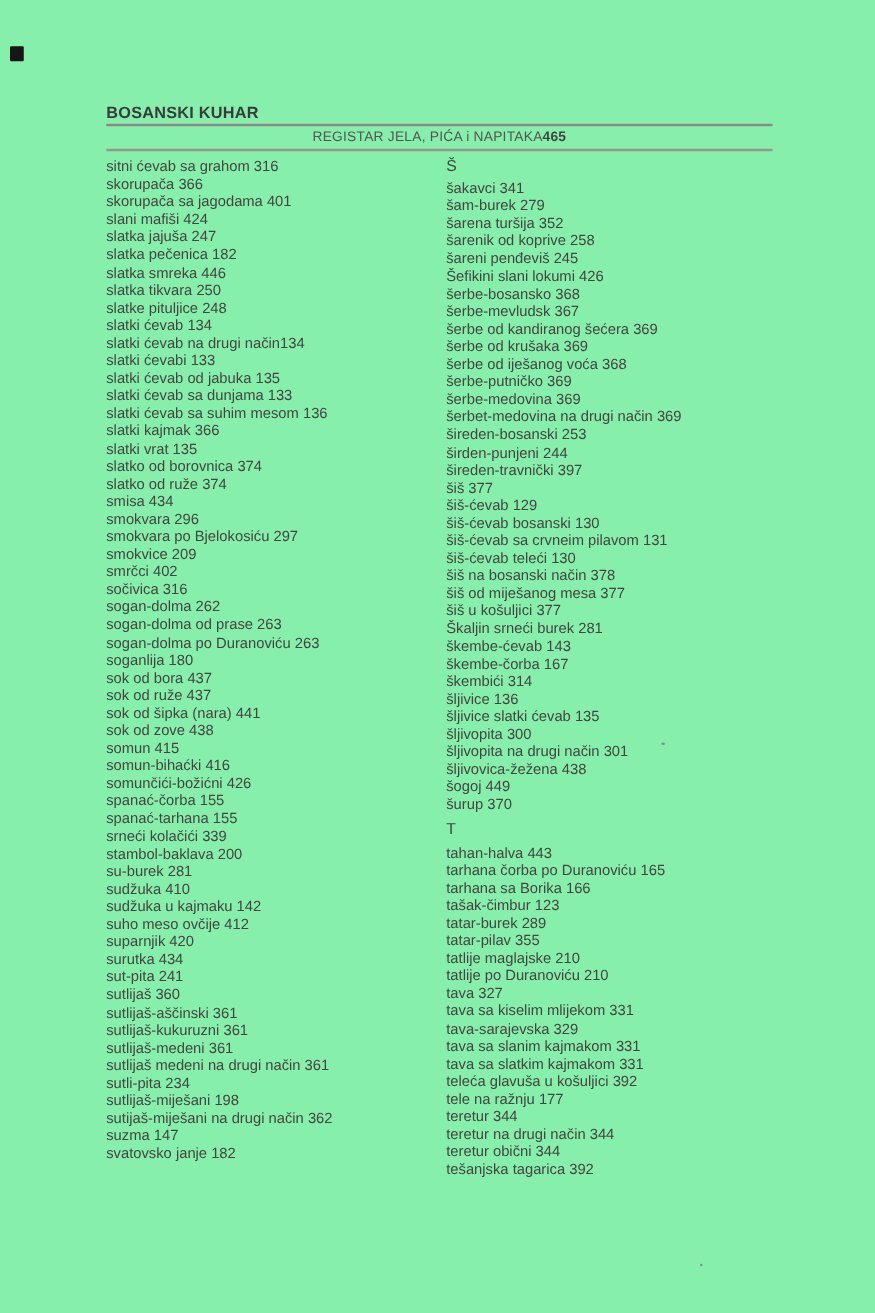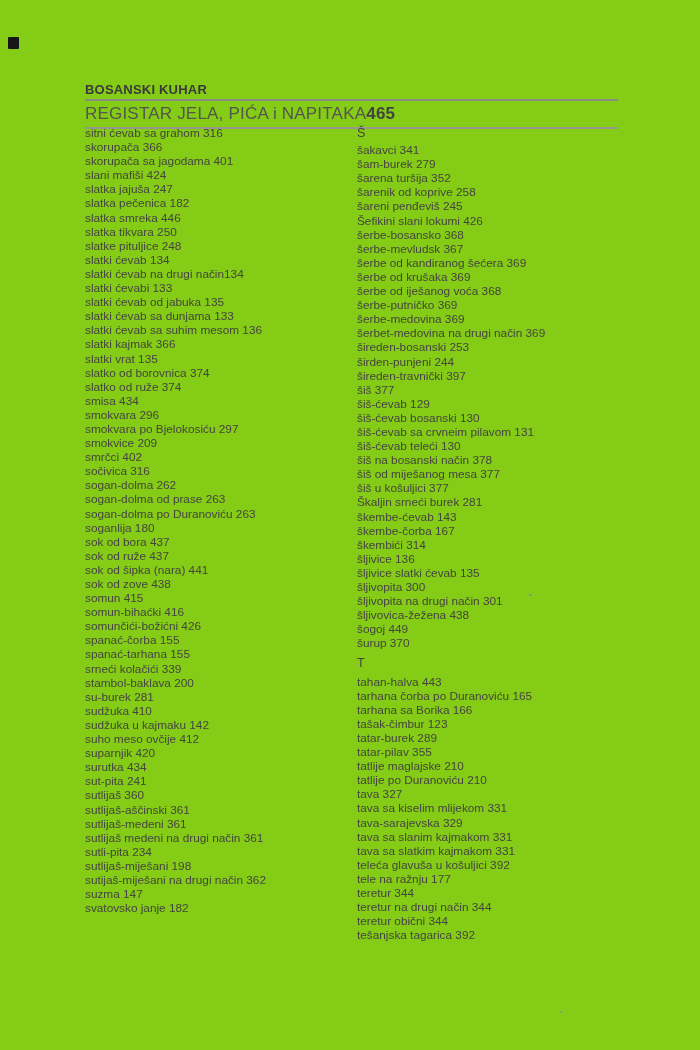--- a/index.html
+++ b/index.html
@@ -2,35 +2,35 @@
 <html><head>
 <meta charset="utf-8">
 <style>
   html,body{margin:0;padding:0;}
   body{
     width:700px;height:1050px;
     background:#f7f6f3;
     font-family:"Liberation Sans", sans-serif;
     -webkit-font-smoothing:antialiased;
   }
-  .page{position:relative;width:700px;height:1050px;overflow:hidden;background:#84cc16;}
+  .page{position:relative;width:700px;height:1050px;overflow:hidden;background:#86efac;}
   
   .scan-mark{position:absolute;left:8px;top:37px;width:11px;height:12px;background:#161616;border-radius:1px;}
   .speck{position:absolute;background:#8d8d88;border-radius:50%;}
   .speck-1{left:529px;top:594px;width:3px;height:2px;}
   .speck-2{left:560px;top:1011px;width:2px;height:2px;}
 
   .header{position:absolute;left:85px;top:82px;width:533px;}
   .book-title{
     font-weight:bold;font-size:13px;color:#3a3a3a;letter-spacing:.2px;
     padding-bottom:2px;border-bottom:2px solid #8a8a86;
   }
   .sub-header{
-    display:flex;justify-content:flex-start;align-items:flex-end;
-    font-size:17px;color:#55554f;letter-spacing:.2px;
+    display:flex;justify-content:center;align-items:flex-end;
+    font-size:11px;color:#55554f;letter-spacing:.2px;
     padding-top:3px;padding-bottom:3px;border-bottom:2px solid #97978f;
   }
   .page-number{font-weight:bold;color:#44443f;}
 
   .col{position:absolute;top:126px;font-size:11.8px;color:#454540;}
   .col-left{left:85px;width:278px;}
   .col-right{left:357px;width:295px;}
   .entry{line-height:14.1px;white-space:nowrap;}
   .section-letter{line-height:14.1px;font-size:12.6px;color:#454540;}
   .section-letter.first{margin-bottom:3px;}
@@ -95,20 +95,21 @@
       <div class="entry">stambol-baklava 200</div>
       <div class="entry">su-burek 281</div>
       <div class="entry">sudžuka 410</div>
       <div class="entry">sudžuka u kajmaku 142</div>
       <div class="entry">suho meso ovčije 412</div>
       <div class="entry">suparnjik 420</div>
       <div class="entry">surutka 434</div>
       <div class="entry">sut-pita 241</div>
       <div class="entry">sutlijaš 360</div>
       <div class="entry">sutlijaš-aščinski 361</div>
+      <div class="entry">sutlijaš-kukuruzni 361</div>
       <div class="entry">sutlijaš-medeni 361</div>
       <div class="entry">sutlijaš medeni na drugi način 361</div>
       <div class="entry">sutli-pita 234</div>
       <div class="entry">sutlijaš-miješani 198</div>
       <div class="entry">sutijaš-miješani na drugi način 362</div>
       <div class="entry">suzma 147</div>
       <div class="entry">svatovsko janje 182</div>
     </div>
 
   <div class="col col-right" id="col-right">

